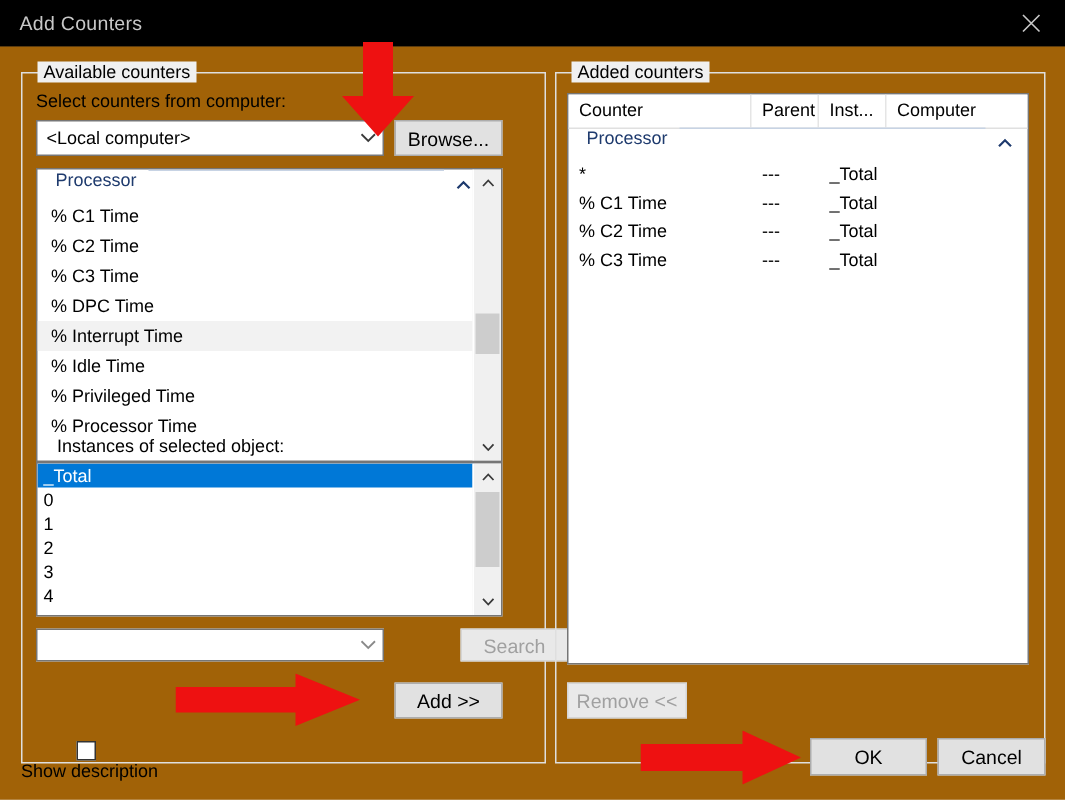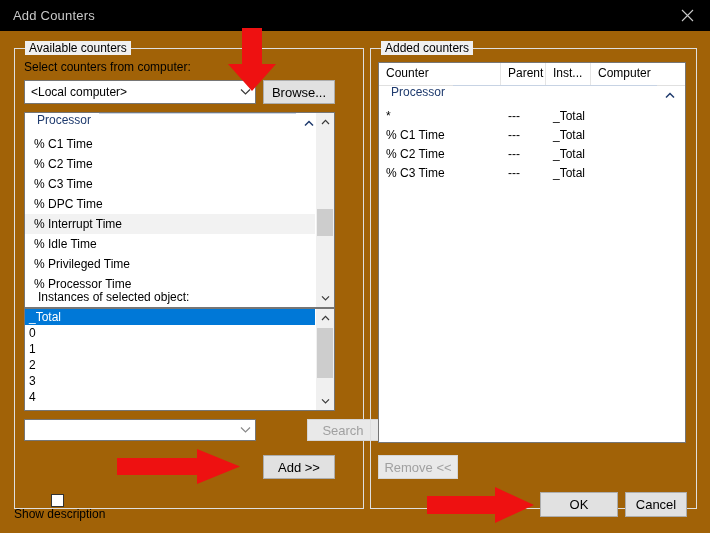--- a/index.html
+++ b/index.html
@@ -403,21 +403,21 @@
   </div>
 
   <div class="btn disabled" style="left:378px; top:424px; width:80px; height:24px;">Remove &lt;&lt;</div>
 
   <div class="checkbox-wrap" style="left:14px; top:463px;">
     <span class="checkbox-box"></span>
     <span class="checkbox-label">Show description</span>
   </div>
 
   <div class="btn" style="left:540px; top:461px; width:78px; height:25px;">OK</div>
-  <div class="btn" style="left:625px; top:461px; width:62px; height:25px;">Cancel</div>
+  <div class="btn" style="left:625px; top:461px; width:72px; height:25px;">Cancel</div>
 
 </div>
 
 <svg class="arrow" style="left:226px; top:28px;" width="52" height="64" viewBox="0 0 52 64">
   <path d="M16 0 L36 0 L36 36 L50 36 L26 63 L2 36 L16 36 Z" fill="#ee1111"></path>
 </svg>
 
 <svg class="arrow" style="left:117px; top:449px;" width="124" height="35" viewBox="0 0 124 35">
   <path d="M0 9 L80 9 L80 0 L123 17.5 L80 35 L80 26 L0 26 Z" fill="#ee1111"></path>
 </svg>

